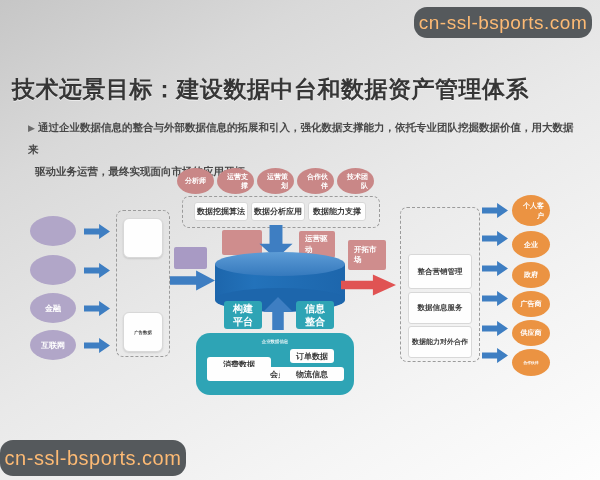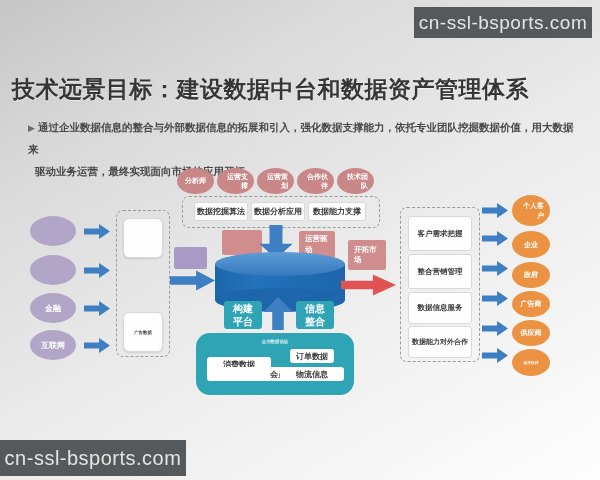--- a/index.html
+++ b/index.html
@@ -1,21 +1,21 @@
 <!DOCTYPE html>
 <html><head>
 <meta charset="utf-8">
 <style>
   html,body{margin:0;padding:0;}
   body{font-family:"Liberation Sans","DejaVu Sans",sans-serif;}
   #canvas{position:relative;width:600px;height:480px;overflow:hidden;
     background:linear-gradient(150deg,#c6c6c6 0%,#d9d9d9 22%,#e9e9e9 50%,#f5f5f5 78%,#fdfdfd 100%);}
   .abs{position:absolute;}
-  .watermark{background:#55595c;color:#e5e5e5;display:flex;align-items:center;justify-content:center;
-    font-size:19px;letter-spacing:0.5px;}
+  .watermark{background:#55595c;color:#fdba74;display:flex;align-items:center;justify-content:center;
+    font-size:19px;letter-spacing:0.5px;border-radius:13px;}
   .title{font-size:23px;font-weight:bold;color:#363636;letter-spacing:0.5px;
     text-shadow:0 1px 0 rgba(255,255,255,0.55);white-space:nowrap;}
   .intro{font-size:10.5px;font-weight:bold;color:#474747;line-height:2.1;}
   .bullet{color:#6a6a6a;font-size:9px;margin-right:3px;}
   .ellipse{border-radius:50%;display:flex;align-items:center;justify-content:center;
     text-align:right;color:#fff;font-weight:bold;}
   .pink-el{background:#c98787;font-size:7px;line-height:1.35;padding:0 6px;box-sizing:border-box;}
   .purple-el{background:#b1a6c8;font-size:8px;}
   .orange-el{background:#eb9342;font-size:7px;line-height:1.3;padding:0 6px;box-sizing:border-box;}
   .dashed{border:1px dashed #9b9b9b;border-radius:7px;}
@@ -101,21 +101,20 @@
 
   <div class="abs" style="left:196px;top:333px;width:158px;height:62px;background:#2ea4b5;border-radius:14px;">
     <div class="panel-title abs" style="left:0;top:3px;width:158px;"><span class="tiny" style="display:inline-block;">企业数据信息</span></div>
     <div class="abs white-box" style="left:11px;top:16px;width:64px;height:14px;border:none;margin-top:8px;">消费数据</div>
     <div class="abs white-box" style="left:94px;top:16px;width:44px;height:14px;border:none;">订单数据</div>
     <div class="abs white-box" style="left:11px;top:34px;width:64px;height:14px;border:none;padding-left:47px;">会员信息</div>
     <div class="abs white-box" style="left:84px;top:34px;width:64px;height:14px;border:none;">物流信息</div>
   </div>
 
   <div class="abs dashed" style="left:400px;top:207px;width:78px;height:153px;"></div>
-  <div class="abs white-box" style="left:408px;top:216px;width:62px;height:33px;font-size:7.5px;">客户需求把握</div>
   <div class="abs white-box" style="left:408px;top:254px;width:62px;height:33px;font-size:7.5px;">整合营销管理</div>
   <div class="abs white-box" style="left:408px;top:292px;width:62px;height:30px;font-size:7.5px;">数据信息服务</div>
   <div class="abs white-box" style="left:408px;top:326px;width:62px;height:30px;font-size:7px;">数据能力对外合作</div>
 
   <div class="abs arrow-right" style="left:482px;top:202px;width:26px;height:17px;"></div>
   <div class="abs arrow-right" style="left:482px;top:230px;width:26px;height:17px;"></div>
   <div class="abs arrow-right" style="left:482px;top:260px;width:26px;height:17px;"></div>
   <div class="abs arrow-right" style="left:482px;top:290px;width:26px;height:17px;"></div>
   <div class="abs arrow-right" style="left:482px;top:320px;width:26px;height:17px;"></div>
   <div class="abs arrow-right" style="left:482px;top:347px;width:26px;height:17px;"></div>

